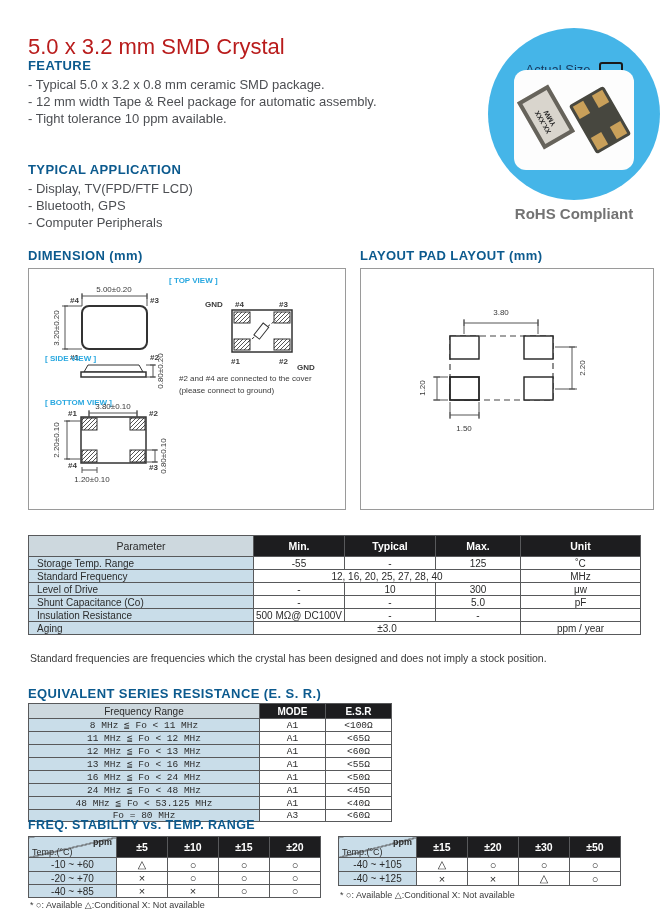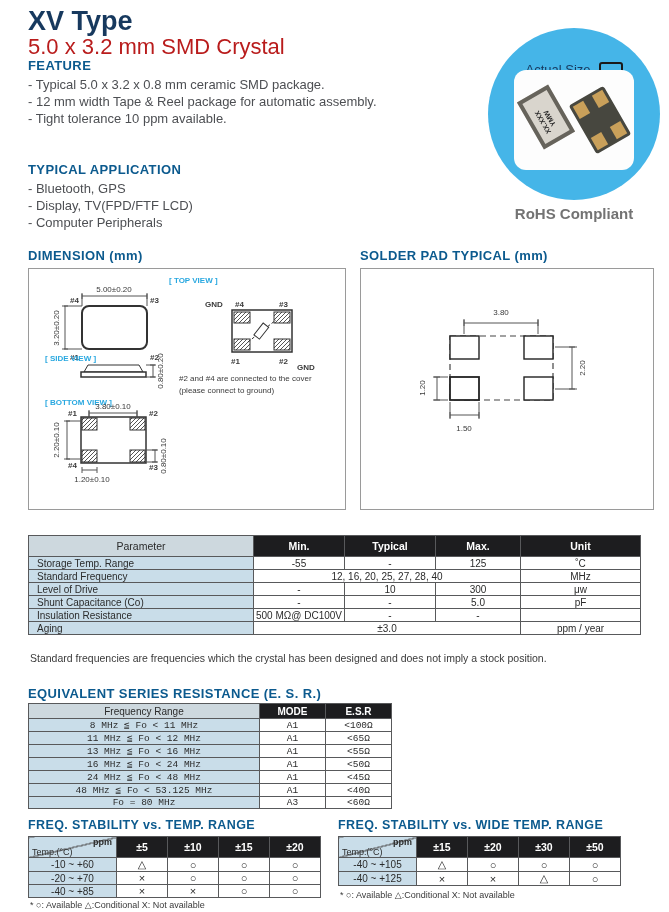--- a/index.html
+++ b/index.html
@@ -60,21 +60,20 @@
   .footnote { position:absolute; font-size:9px; color:#3a3a3a; }
   #fn-left { left:30px; top:900px; }
   #fn-right { left:340px; top:890px; }
   .stab-title { font-size:12.5px; }
 </style>
 </head>
 <body>
 
 <div class="page">
 
-  <div class="t1">XV Type</div>
   <div class="t2">5.0 x 3.2 mm SMD Crystal</div>
 
   <div class="circle">
     <div class="as-row">
       <span>Actual Size</span><span class="as-rect"></span>
     </div>
     <div class="photo">
       <div class="chip1">
         <div class="mark">
           <div>XX.XXX</div>
@@ -93,27 +92,27 @@
 
   <div class="sec-title" style="left:28px; top:58px;">FEATURE</div>
   <div class="body-list" style="left:28px; top:76px;">
     <div>- Typical 5.0 x 3.2 x 0.8 mm ceramic SMD package.</div>
     <div>- 12 mm width Tape &amp; Reel package for automatic assembly.</div>
     <div>- Tight tolerance 10 ppm available.</div>
   </div>
 
   <div class="sec-title" style="left:28px; top:162px;">TYPICAL APPLICATION</div>
   <div class="body-list" style="left:28px; top:180px;">
+    <div>- Display, TV(FPD/FTF LCD)</div>
     <div>- Bluetooth, GPS</div>
-    <div>- Display, TV(FPD/FTF LCD)</div>
     <div>- Computer Peripherals</div>
   </div>
 
   <div class="sec-title" style="left:28px; top:248px;">DIMENSION (mm)</div>
-  <div class="sec-title" style="left:360px; top:248px;">SOLDER PAD TYPICAL (mm)</div>
+  <div class="sec-title" style="left:360px; top:248px;">LAYOUT PAD LAYOUT (mm)</div>
 
   <div class="diag-box" id="dim-box">
     <svg width="316" height="240" viewBox="0 0 316 240">
       <defs>
         <pattern id="h1" width="4" height="4" patternUnits="userSpaceOnUse">
           <path d="M0 4 L4 0" stroke="#555" stroke-width="1"></path>
         </pattern>
       </defs>
 
       <text x="140" y="14" class="viewlbl">[ TOP VIEW ]</text>
@@ -273,20 +272,25 @@
           <td class="pcell center">8 MHz ≦ Fo &lt; 11 MHz</td>
           <td>A1</td>
           <td>&lt;100Ω</td>
         </tr>
         <tr>
           <td class="pcell center">11 MHz ≦ Fo &lt; 12 MHz</td>
           <td>A1</td>
           <td>&lt;65Ω</td>
         </tr>
         <tr>
+          <td class="pcell center">12 MHz ≦ Fo &lt; 13 MHz</td>
+          <td>A1</td>
+          <td>&lt;60Ω</td>
+        </tr>
+        <tr>
           <td class="pcell center">13 MHz ≦ Fo &lt; 16 MHz</td>
           <td>A1</td>
           <td>&lt;55Ω</td>
         </tr>
         <tr>
           <td class="pcell center">16 MHz ≦ Fo &lt; 24 MHz</td>
           <td>A1</td>
           <td>&lt;50Ω</td>
         </tr>
         <tr>
@@ -301,21 +305,20 @@
         </tr>
         <tr>
           <td class="pcell center">Fo = 80 MHz</td>
           <td>A3</td>
           <td>&lt;60Ω</td>
         </tr>
       </tbody>
   </table>
 
   <div class="sec-title stab-title" style="left:28px; top:818px;">FREQ. STABILITY vs. TEMP. RANGE</div>
-  <div class="sec-title stab-title" style="left:338px; top:818px;">FREQ. STABILITY vs. WIDE TEMP. RANGE</div>
   <table class="stab" id="stab-left">
     <colgroup>
         <col style="width:88px">
         <col style="width:51px">
         <col style="width:51px">
         <col style="width:51px">
         <col style="width:51px">
       </colgroup>
   <thead>
         <tr>

